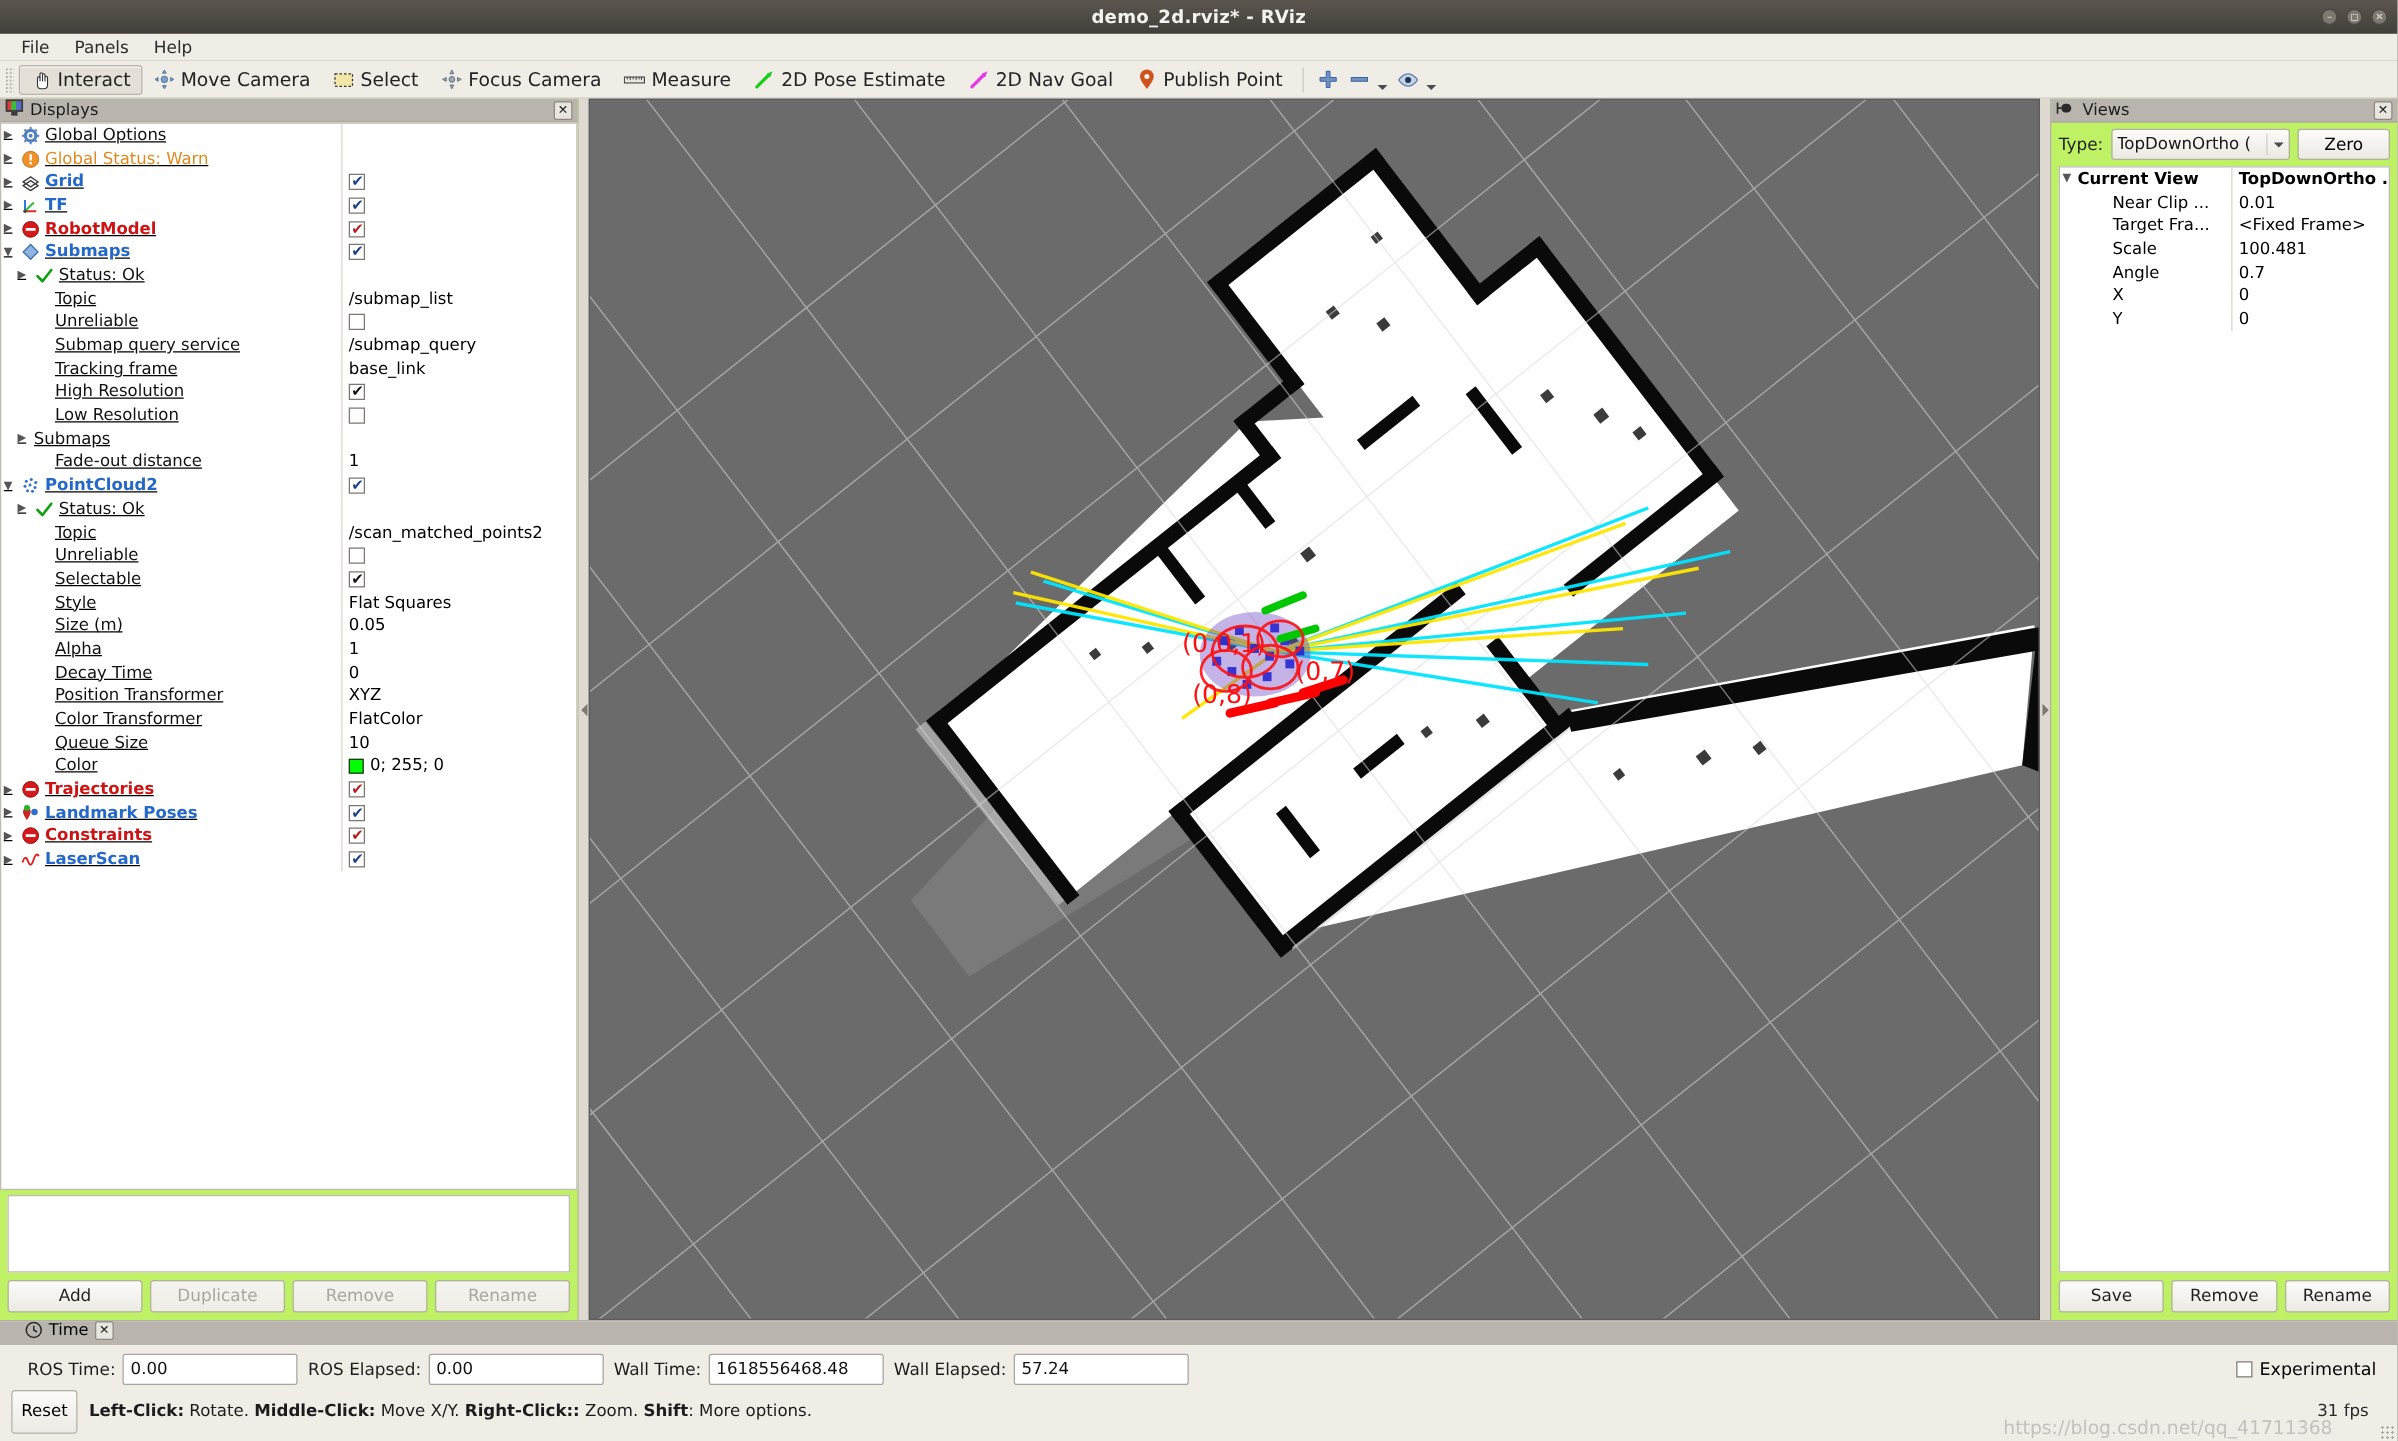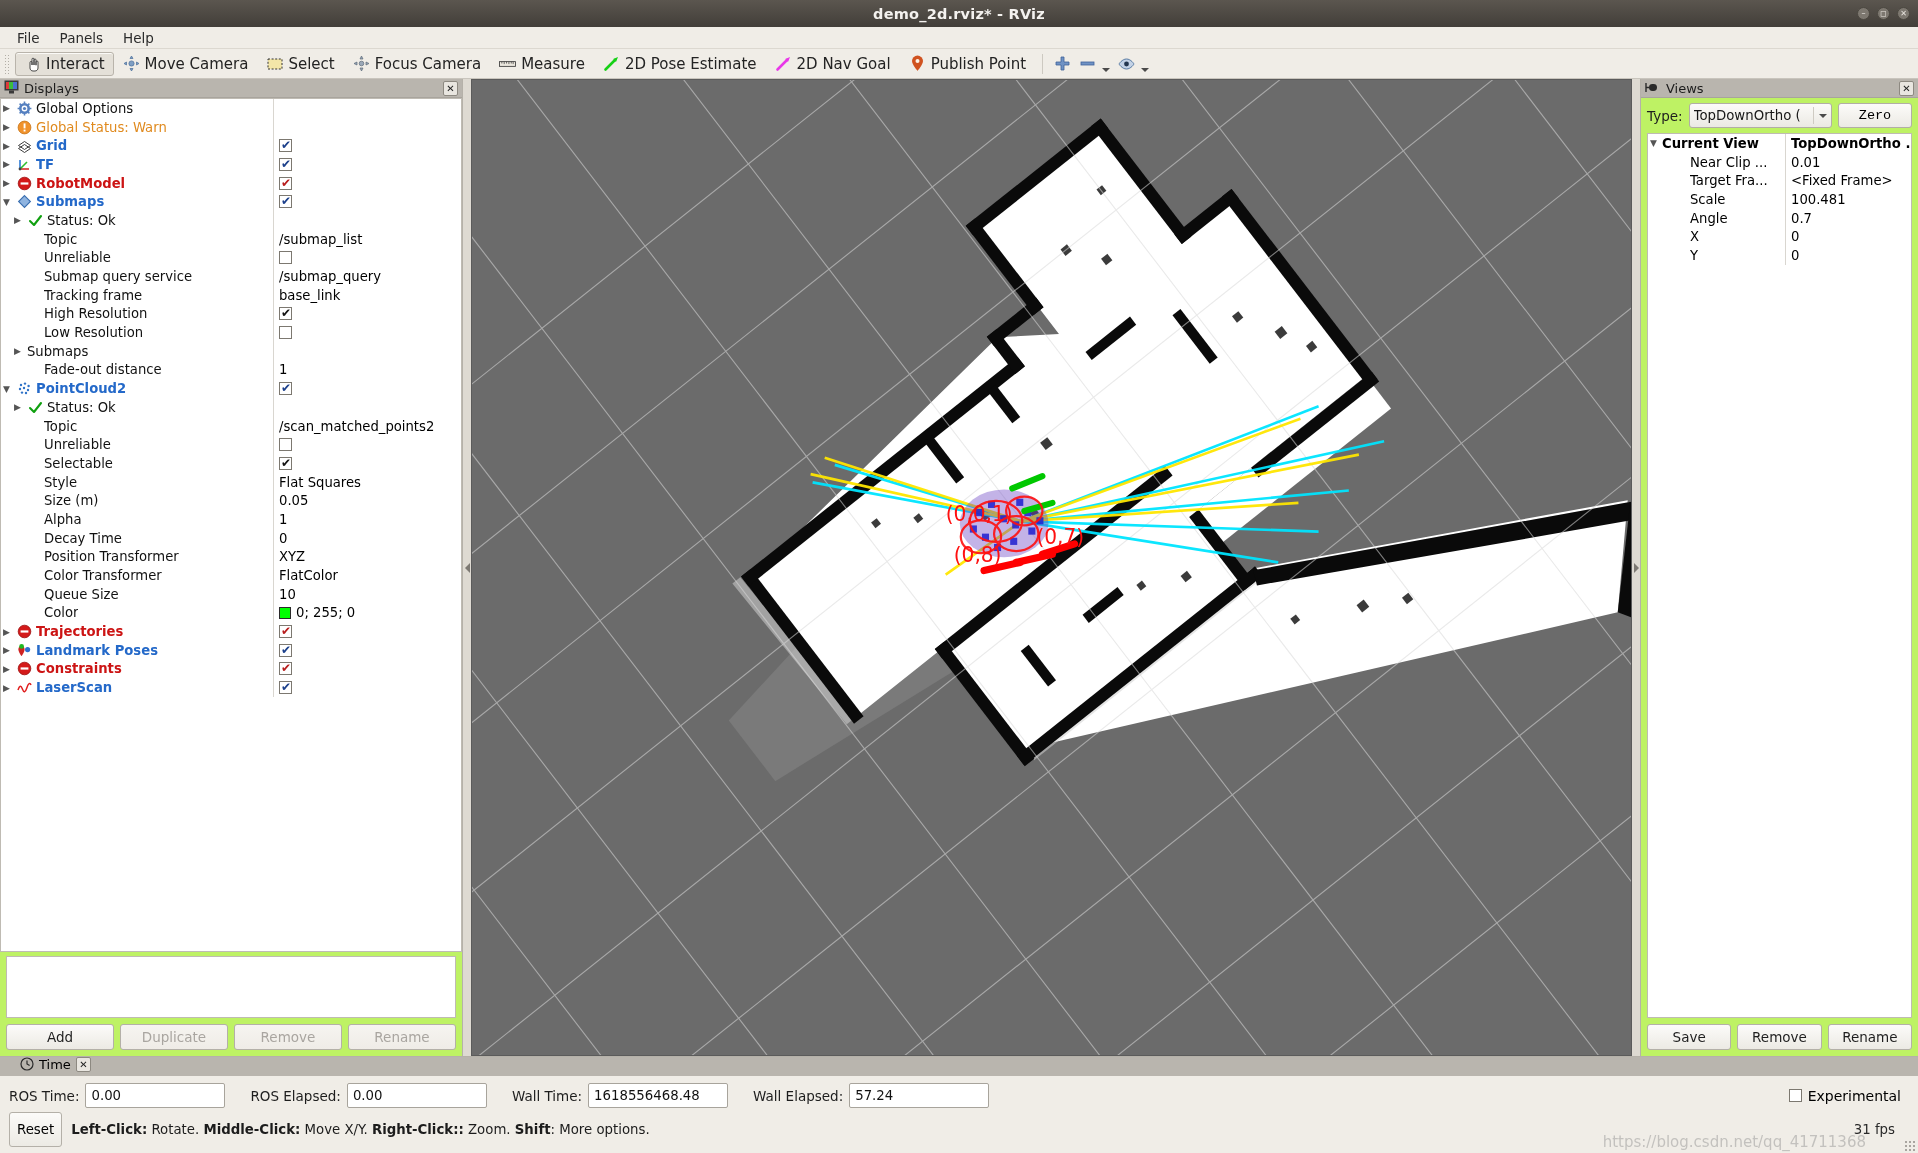--- a/index.html
+++ b/index.html
@@ -64,21 +64,21 @@
     width: 15px; height: 15px; background: #e9e6e0; border: 1px solid #8d8981;
     font-size: 10px; line-height: 13px; text-align: center; color: #222; border-radius: 2px;
   }
 
   
   .displays { width: 463px; flex:none; border-right: 1px solid #b5b1a9; }
   .tree { flex: 1; background: #fff; overflow: hidden; position: relative;
           border: 1px solid #bfbbb3; margin: 0; }
   .treerow { display: flex; height: 18.7px; align-items: center; font-size: 13.2px; }
   .treerow .namecell { width: 272px; display:flex; align-items:center; gap:4px;
-                       overflow:hidden; white-space:nowrap; padding-right:3px; }
+                       overflow:hidden; white-space:nowrap; padding-right:3px;text-decoration:underline; }
   .treerow .valcell { flex: 1; display:flex; align-items:center; padding-left: 5px;
                       border-left: 1px solid #d9d6d0; height: 100%; overflow: hidden;
                       white-space: nowrap; }
   .arrow { width: 11px; flex:none; color:#555; font-size: 9px; text-align:center; }
   .arrow.r::before { content:"\25B6"; }
   .arrow.d::before { content:"\25BC"; }
   .arrow.none::before { content:""; }
   .tico { width: 16px; height:16px; flex:none; display:flex; align-items:center; justify-content:center; }
   .lbl { overflow:hidden; text-overflow:ellipsis; }
   .bold { font-weight: bold; }
@@ -118,33 +118,33 @@
   .views { width: 278px; flex:none; border-left: 1px solid #b5b1a9; }
   .typerow { display:flex; align-items:center; gap:6px; padding: 5px 6px; flex:none; }
   .typerow .tlab { font-size:13.5px; color:#1e1e1e; }
   .combo { flex:1; height: 25px; background: linear-gradient(#fcfbf9,#ebe9e3);
            border:1px solid #b2aea6; border-radius:3px; display:flex; align-items:center;
            padding: 0 4px; font-size:13.3px; color:#171717; position:relative; overflow:hidden; }
   .combo .ctxt { flex:1; overflow:hidden; white-space:nowrap; }
   .combo .cdiv { width:1px;height:17px;background:#cfcbc3; margin:0 4px; }
   .zerobtn { width: 74px; height: 25px; background: linear-gradient(#fcfbf9,#eceae4);
              border:1px solid #b2aea6; border-radius:3px; font-size:13.5px;
-             display:flex;align-items:center;justify-content:center;font-family:Liberation Mono, monospace; }
+             display:flex;align-items:center;justify-content:center; }
   .vtree { flex:1; background:#fff; border:1px solid #bfbbb3; margin: 0 6px; overflow:hidden; }
   .vrow { display:flex; height: 18.7px; align-items:center; font-size:13.2px; }
   .vrow .vn { width: 137px; display:flex; align-items:center; gap:3px; overflow:hidden;
               white-space:nowrap; }
   .vrow .vv { flex:1; padding-left:5px; border-left:1px solid #d9d6d0; height:100%;
               display:flex; align-items:center; overflow:hidden; white-space:nowrap; }
 
   
   .timepanel { flex:none; background:#f0ede7; border-top:1px solid #b5b1a9; }
   .time-title { height:19px; background:#b9b5ae; display:flex; 
                 padding:0 20px; font-size:13px; gap:5px; }
-  .time-fields { display:flex; align-items:center; gap:25px; padding: 7px 9px 4px 9px; }
+  .time-fields { display:flex; align-items:center; gap:8px; padding: 7px 9px 4px 22px; }
   .tf { display:flex; align-items:center; gap:6px; }
   .tf .tfl { font-size:13.5px; color:#1d1d1d; white-space:nowrap; }
   .tf .tfi { height: 25px; background:#fff; border:1px solid #a8a49c; border-radius:2px;
              font-size:13.3px; color:#111; display:flex; align-items:center; padding:0 5px; }
   .expbox { margin-left:auto; display:flex; align-items:center; gap:6px; padding-right: 8px; }
   .statusbar { display:flex; align-items:center; gap:9px; padding: 0 9px 6px 9px; position:relative; }
   .resetbtn { height:35px; padding: 0 7px; background: linear-gradient(#fcfbf9,#eceae4);
               border:1px solid #b4b0a8; border-radius:3px; font-size:13.3px;
               display:flex;align-items:center; }
   .hint { font-size:13.3px; color:#1c1c1c; }

